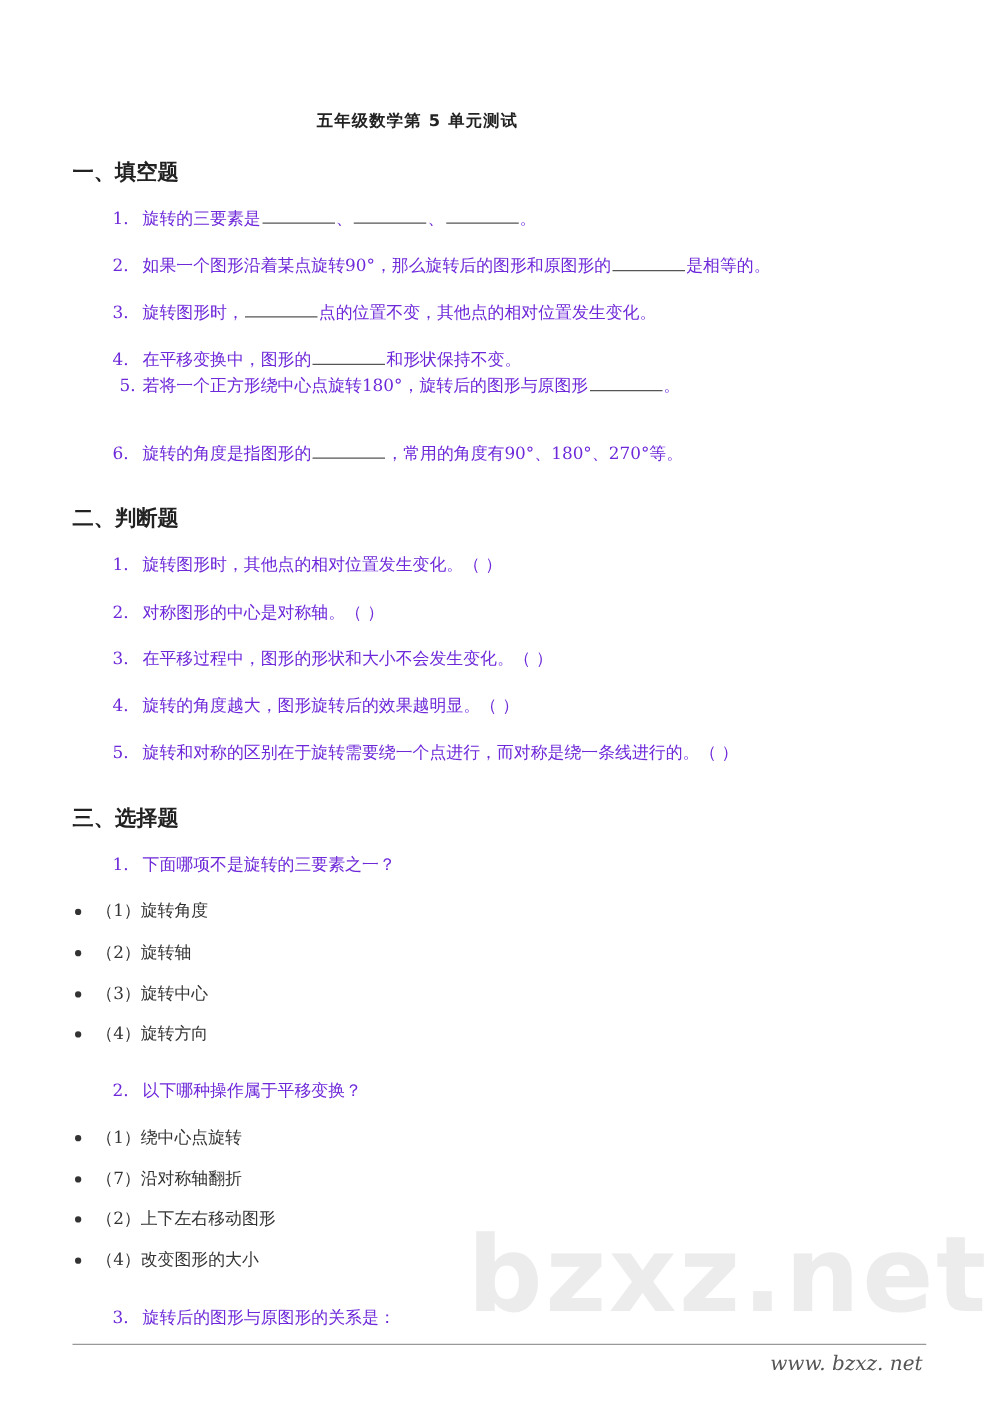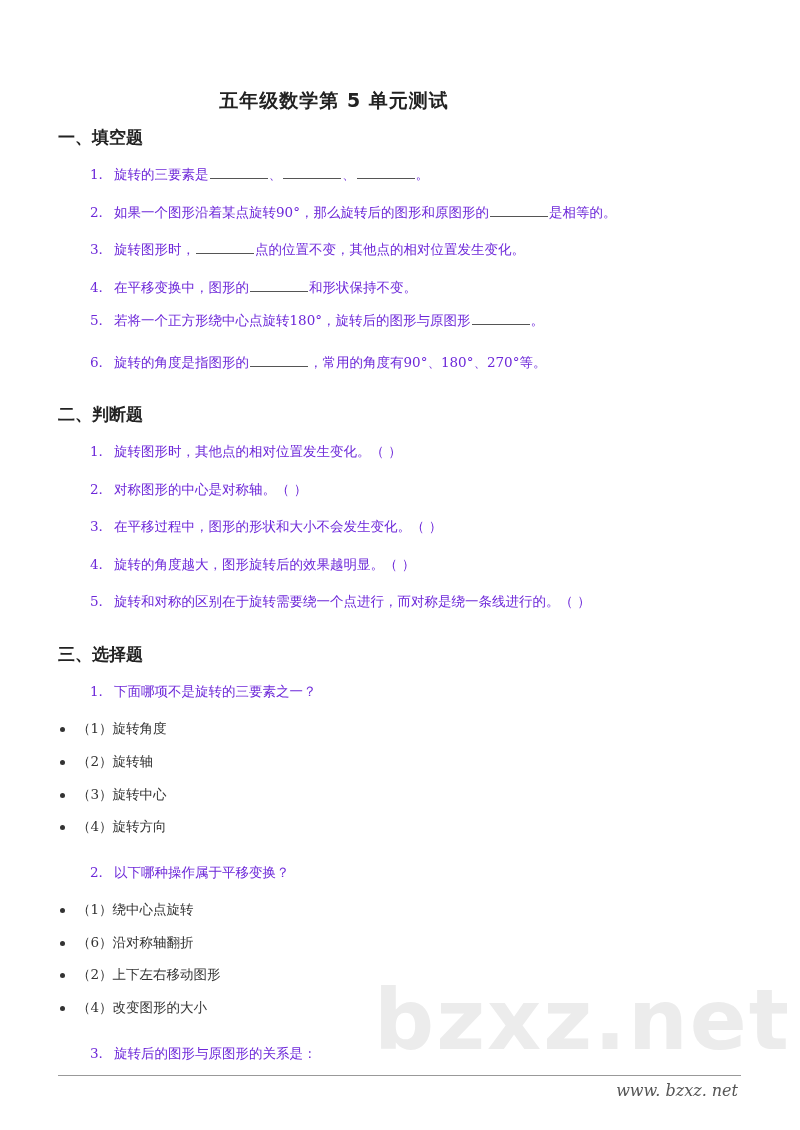--- a/index.html
+++ b/index.html
@@ -4,21 +4,21 @@
 <style>
   html, body { margin: 0; padding: 0; background: #ffffff; }
   body {
     width: 800px; height: 1130px; position: relative; overflow: hidden;
     font-family: "DejaVu Serif", "Liberation Serif", serif;
     color: #2b2b2b;
   }
   .title {
     position: absolute; top: 88px; left: 0; width: 668px; text-align: center;
     font-family: "DejaVu Sans", "Liberation Sans", sans-serif;
-    font-size: 19px; font-weight: bold; color: #222; letter-spacing: 1px;
+    font-size: 13px; font-weight: bold; color: #222; letter-spacing: 1px;
   }
   .section-heading {
     position: absolute; left: 58px;
     font-family: "DejaVu Sans", "Liberation Sans", sans-serif;
     font-size: 17px; font-weight: bold; color: #222; text-align: right;
   }
   .q {
     position: absolute; left: 90px; font-size: 13.5px; color: #6d28d9; white-space: nowrap;
   }
   .q .num { display: inline-block; width: 24px; }
@@ -66,21 +66,21 @@
 </div>
 
 <div class="q" style="top:241px;">
   <span class="num">3.</span><span>旋转图形时，</span><span class="blank"></span><span>点的位置不变，其他点的相对位置发生变化。</span>
 </div>
 
 <div class="q" style="top:279px;">
   <span class="num">4.</span><span>在平移变换中，图形的</span><span class="blank"></span><span>和形状保持不变。</span>
 </div>
 
-<div class="q" style="top:312px;">
+<div class="q" style="top:300px;text-align:center;">
   <span class="num">5.</span><span>若将一个正方形绕中心点旋转180°，旋转后的图形与原图形</span><span class="blank"></span><span>。</span>
 </div>
 
 <div class="q" style="top:354px;">
   <span class="num">6.</span><span>旋转的角度是指图形的</span><span class="blank"></span><span>，常用的角度有90°、180°、270°等。</span>
 </div>
 
 <div class="section-heading" style="top:403px;">二、判断题</div>
 
 <div class="q" style="top:443px;">
@@ -106,21 +106,21 @@
 </div>
 <div class="opt" style="top:720px;"><span class="bullet"></span><span>（1）旋转角度</span></div>
 <div class="opt" style="top:753px;"><span class="bullet"></span><span>（2）旋转轴</span></div>
 <div class="opt" style="top:786px;"><span class="bullet"></span><span>（3）旋转中心</span></div>
 <div class="opt" style="top:818px;"><span class="bullet"></span><span>（4）旋转方向</span></div>
 
 <div class="q" style="top:864px;">
   <span class="num">2.</span><span>以下哪种操作属于平移变换？</span>
 </div>
 <div class="opt" style="top:901px;"><span class="bullet"></span><span>（1）绕中心点旋转</span></div>
-<div class="opt" style="top:934px;"><span class="bullet"></span><span>（6）沿对称轴翻折</span></div>
+<div class="opt" style="top:934px;"><span class="bullet"></span><span>（7）沿对称轴翻折</span></div>
 <div class="opt" style="top:966px;"><span class="bullet"></span><span>（2）上下左右移动图形</span></div>
 <div class="opt" style="top:999px;"><span class="bullet"></span><span>（4）改变图形的大小</span></div>
 
 <div class="q" style="top:1045px;">
   <span class="num">3.</span><span>旋转后的图形与原图形的关系是：</span>
 </div>
 
 <div class="footer-rule"></div>
 <div class="footer-url">www. bzxz. net</div>
 

